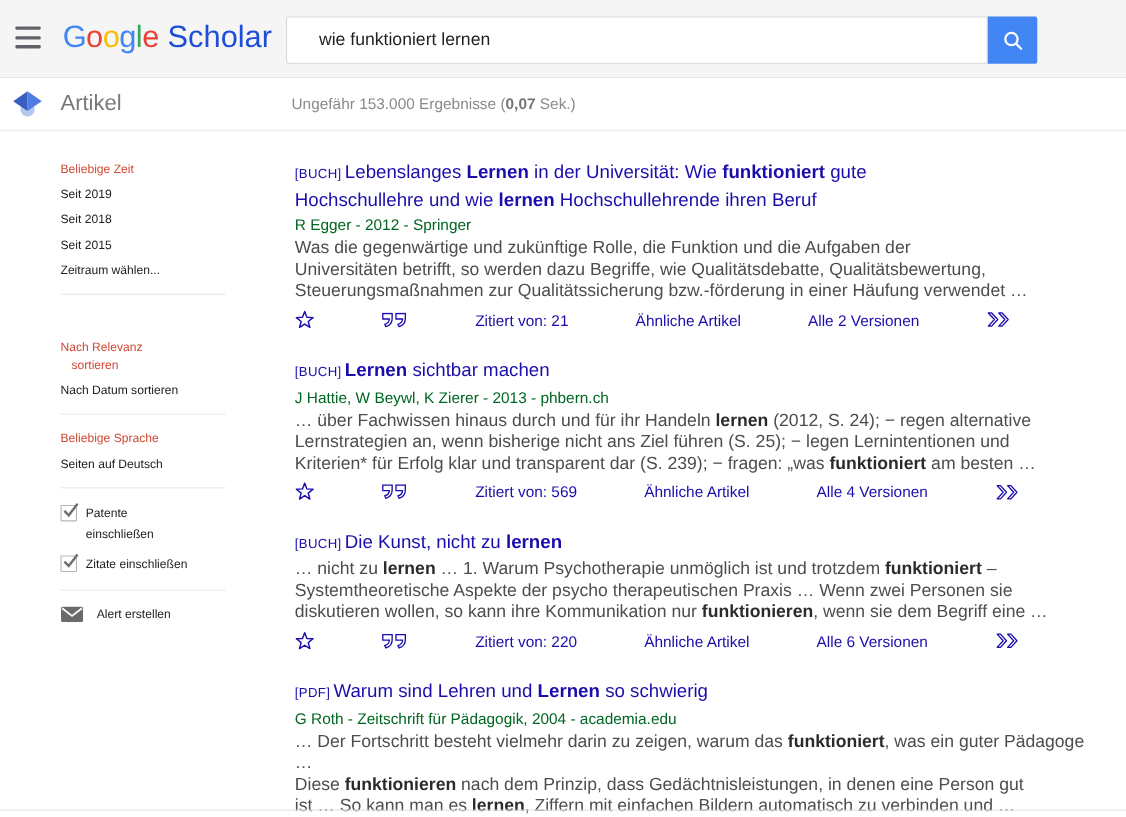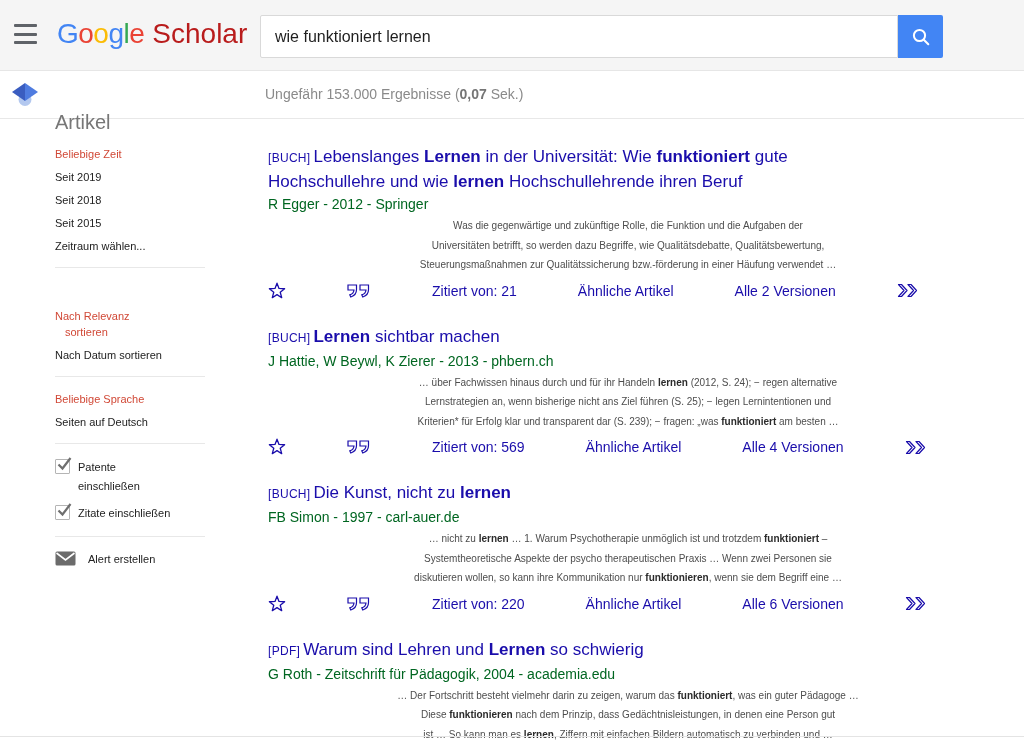--- a/index.html
+++ b/index.html
@@ -28,48 +28,48 @@
   .hamburger span { display: block; height: 3px; background: #5f6368; border-radius: 1px; }
   .logo {
     position: absolute; left: 57px; top: 18px;
     font-size: 28px; letter-spacing: -0.5px; cursor: pointer;
     display: flex; align-items: baseline;
   }
   .logo .l-blue   { color: #4285F4; }
   .logo .l-red    { color: #EA4335; }
   .logo .l-yellow { color: #FBBC05; }
   .logo .l-green  { color: #34A853; }
-  .logo .scholar  { color: #b91c1c; margin-left: 8px; letter-spacing: 0; }
+  .logo .scholar  { color: #1d4ed8; margin-left: 8px; letter-spacing: 0; }
 
   .search-input {
     position: absolute; left: 260px; top: 15px;
     width: 638px; height: 43px;
     border: 1px solid #d9d9d9; border-radius: 2px 0 0 2px;
     background: #fff;
     font-family: inherit; font-size: 16px; color: #1f1f1f;
-    padding: 0 14px; outline: none;
+    padding: 0 29px; outline: none;
   }
   .search-btn {
     position: absolute; left: 898px; top: 15px;
     width: 45px; height: 43px;
     background: #4285f4; border: none; border-radius: 0 2px 2px 0;
     cursor: pointer; display: flex; align-items: center; justify-content: center;
   }
 
   
   .toolbar {
     position: relative;
     height: 48px;
     background: #fff;
     border-bottom: 1px solid #e8e8e8;
   }
   .cap-icon { position: absolute; left: 10px; top: 9px; }
   .section-label {
     position: absolute; left: 55px; top: 12px;
-    font-size: 20px; color: #777; margin-top: 28px;
+    font-size: 20px; color: #777;
   }
   .stats {
     position: absolute; left: 265px; top: 15px;
     font-size: 14px; color: #8a8a8a;
   }
   .stats b { color: #757575; }
 
   
   .main { display: flex; align-items: flex-start; }
   .sidebar {
@@ -106,22 +106,22 @@
   
   .result { margin-bottom: 25px; }
   .r-title {
     font-size: 17px; line-height: 23px; color: #1a0dab;
     white-space: pre-line;
   }
   .r-tag { font-size: 12px; color: #1a0dab; letter-spacing: 0.3px; margin-right: 3px; }
   .r-title b { font-weight: bold; }
   .r-authors { font-size: 14px; line-height: 19px; color: #006621; margin-top: 2px; }
   .r-snippet {
-    font-size: 10px; line-height: 19.5px; color: #4d4d4d;
-    margin-top: 2px; white-space: pre-line; text-align: center;
+    font-size: 16px; line-height: 19.5px; color: #4d4d4d;
+    margin-top: 2px; white-space: pre-line;
   }
   .r-snippet b { color: #2b2b2b; }
   .r-actions {
     margin-top: 7px;
     display: flex; align-items: center;
     font-size: 14px; color: #1a0dab; gap: 38px;
   }
   .r-actions > * { margin-right: 23px; }
   .r-actions a { color: #1a0dab; }
   .icon-btn { display: inline-flex; align-items: center; cursor: pointer; }
@@ -275,21 +275,20 @@
         <svg width="21" height="15" viewBox="0 0 21 15">
           <path d="M1.5 1.5 L4.5 1.5 L10 7.5 L4.5 13.5 L1.5 13.5 L7 7.5 Z" fill="none" stroke="#1a0dab" stroke-width="1.2" stroke-linejoin="round"></path>
           <path d="M11 1.5 L14 1.5 L19.5 7.5 L14 13.5 L11 13.5 L16.5 7.5 Z" fill="none" stroke="#1a0dab" stroke-width="1.2" stroke-linejoin="round"></path>
         </svg>
       </span>
     </div>
   </div>
 
   <div class="result">
     <div class="r-title"><span class="r-tag">[BUCH]</span><a>Die Kunst, nicht zu <b>lernen</b></a></div>
-    <div class="r-authors">FB Simon - 1997 - carl-auer.de</div>
     <div class="r-snippet">… nicht zu <b>lernen</b> … 1. Warum Psychotherapie unmöglich ist und trotzdem <b>funktioniert</b> –
 Systemtheoretische Aspekte der psycho therapeutischen Praxis … Wenn zwei Personen sie
 diskutieren wollen, so kann ihre Kommunikation nur <b>funktionieren</b>, wenn sie dem Begriff eine …</div>
     <div class="r-actions">
       <span class="icon-btn">
         <svg width="18" height="18" viewBox="0 0 18 18">
           <path d="M9 1.2 L11 6.45 L16.61 6.73 L12.23 10.25 L13.7 15.67 L9 12.6 L4.3 15.67 L5.77 10.25 L1.39 6.73 L7 6.45 Z" fill="none" stroke="#1a0dab" stroke-width="1.3" stroke-linejoin="round"></path>
         </svg>
       </span>
       <span class="icon-btn">

